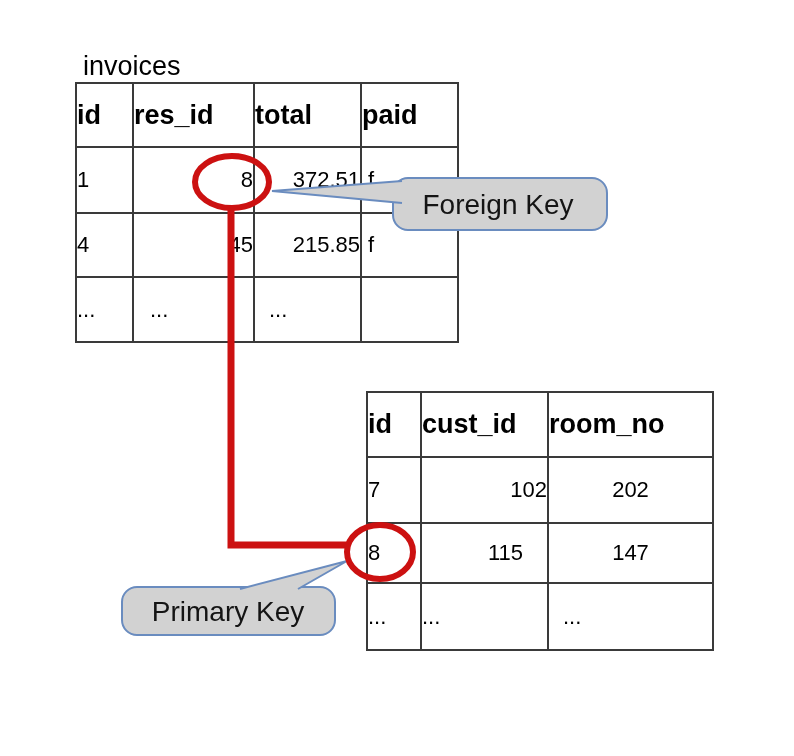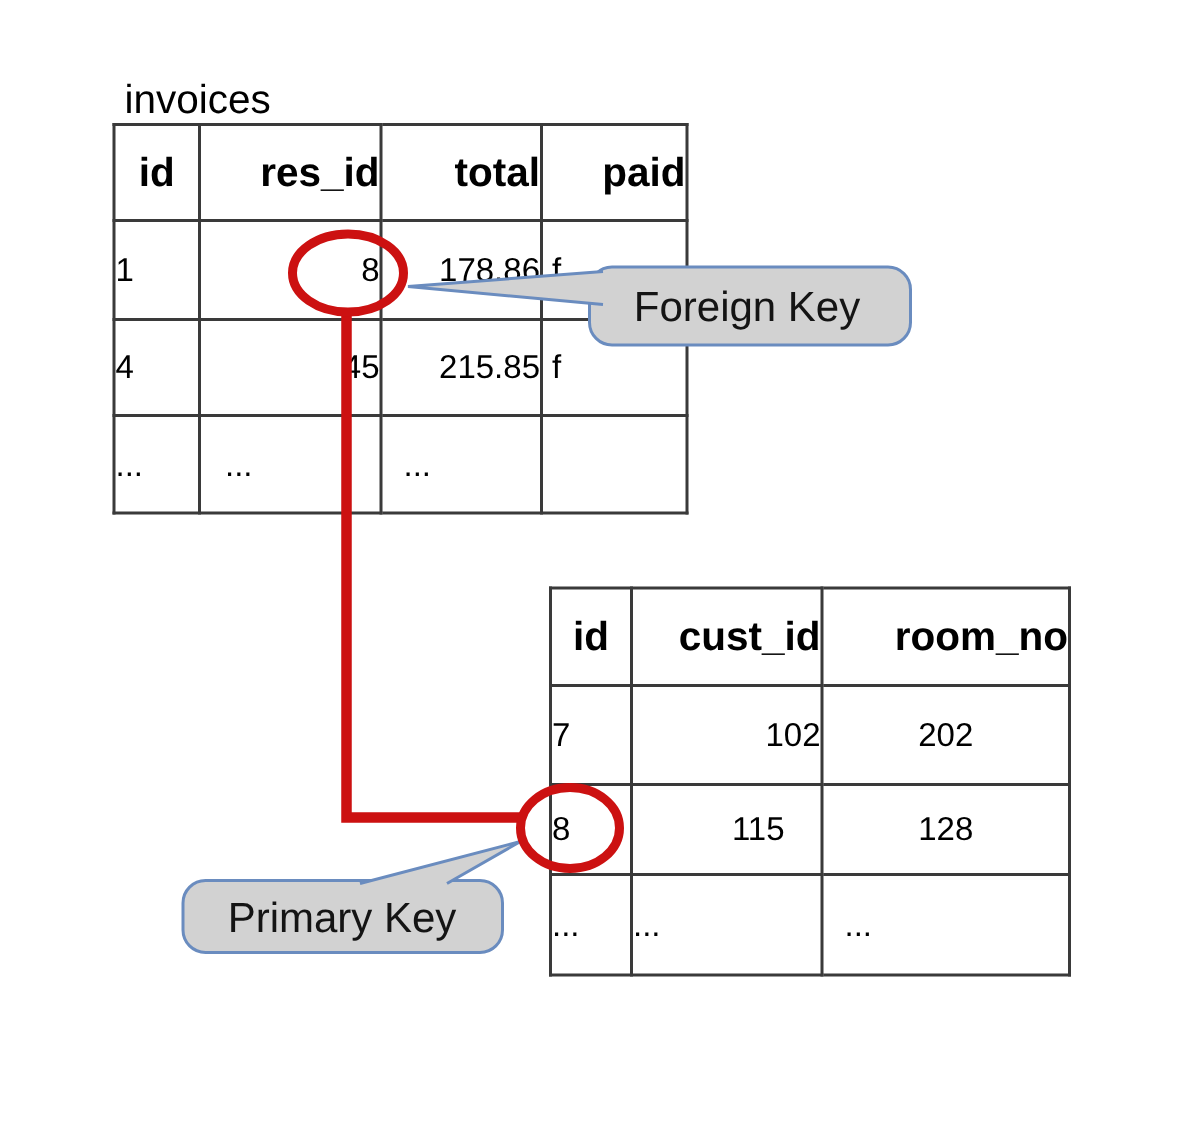--- a/index.html
+++ b/index.html
@@ -29,22 +29,22 @@
     padding: 0;
     font-size: 22px;
     color: #000000;
     vertical-align: middle;
     overflow: hidden;
   }
   .dbtable th {
     font-size: 27px;
     font-weight: bold;
   }
-  .hl { text-align: center; padding-left: 10px; }
-  .hc { text-align: right; }
+  .hl { text-align: left; padding-left: 10px; }
+  .hc { text-align: left; }
   .al { text-align: left; padding-left: 10px; }
   .ar { text-align: right; padding-right: 14px; }
   .ac { text-align: center; margin-top: 36px; }
   svg.overlay {
     position: absolute;
     left: 0; top: 0;
     width: 794px; height: 756px;
     pointer-events: none;
   }
   .co-shape { fill: #d2d2d2; stroke-width: 2; }
@@ -68,21 +68,21 @@
     <tbody>
         <tr style="height:64px">
       <th class="hl">id</th>
       <th class="hc">res_id</th>
       <th class="hc">total</th>
       <th class="hc">paid</th>
     </tr>
     <tr style="height:66px">
       <td class="al">1</td>
       <td class="ar">8</td>
-      <td class="ar">178.86</td>
+      <td class="ar">372.51</td>
       <td class="al" style="padding-left:6px">f</td>
     </tr>
     <tr style="height:64px">
       <td class="al">4</td>
       <td class="ar">45</td>
       <td class="ar">215.85</td>
       <td class="al" style="padding-left:6px">f</td>
     </tr>
     <tr style="height:65px">
       <td class="al">...</td>
@@ -107,21 +107,21 @@
       <th class="hc">room_no</th>
     </tr>
     <tr style="height:66px">
       <td class="al">7</td>
       <td class="ar" style="padding-right:0">102</td>
       <td class="ac">202</td>
     </tr>
     <tr style="height:60px">
       <td class="al">8</td>
       <td class="ar" style="padding-right:24px">115</td>
-      <td class="ac">128</td>
+      <td class="ac">147</td>
     </tr>
     <tr style="height:67px">
       <td class="al">...</td>
       <td class="al">...</td>
       <td class="al" style="padding-left:14px">...</td>
     </tr>
   </tbody>
     </table>
 
   <svg class="overlay" viewBox="0 0 794 756" xmlns="http://www.w3.org/2000/svg">

